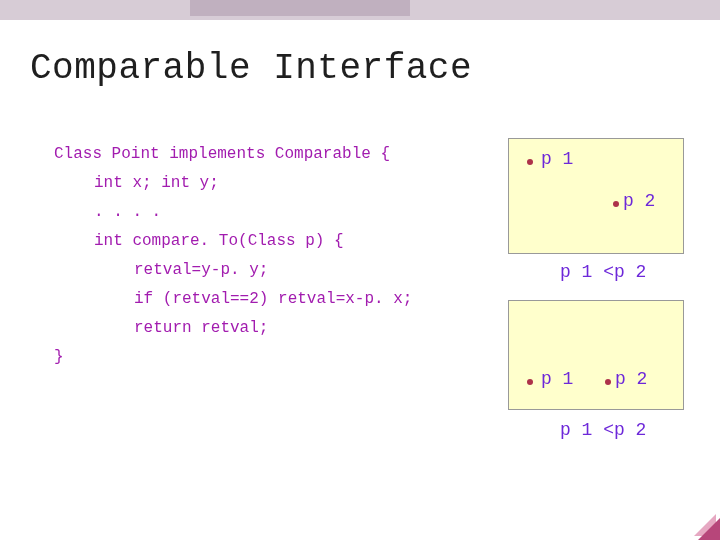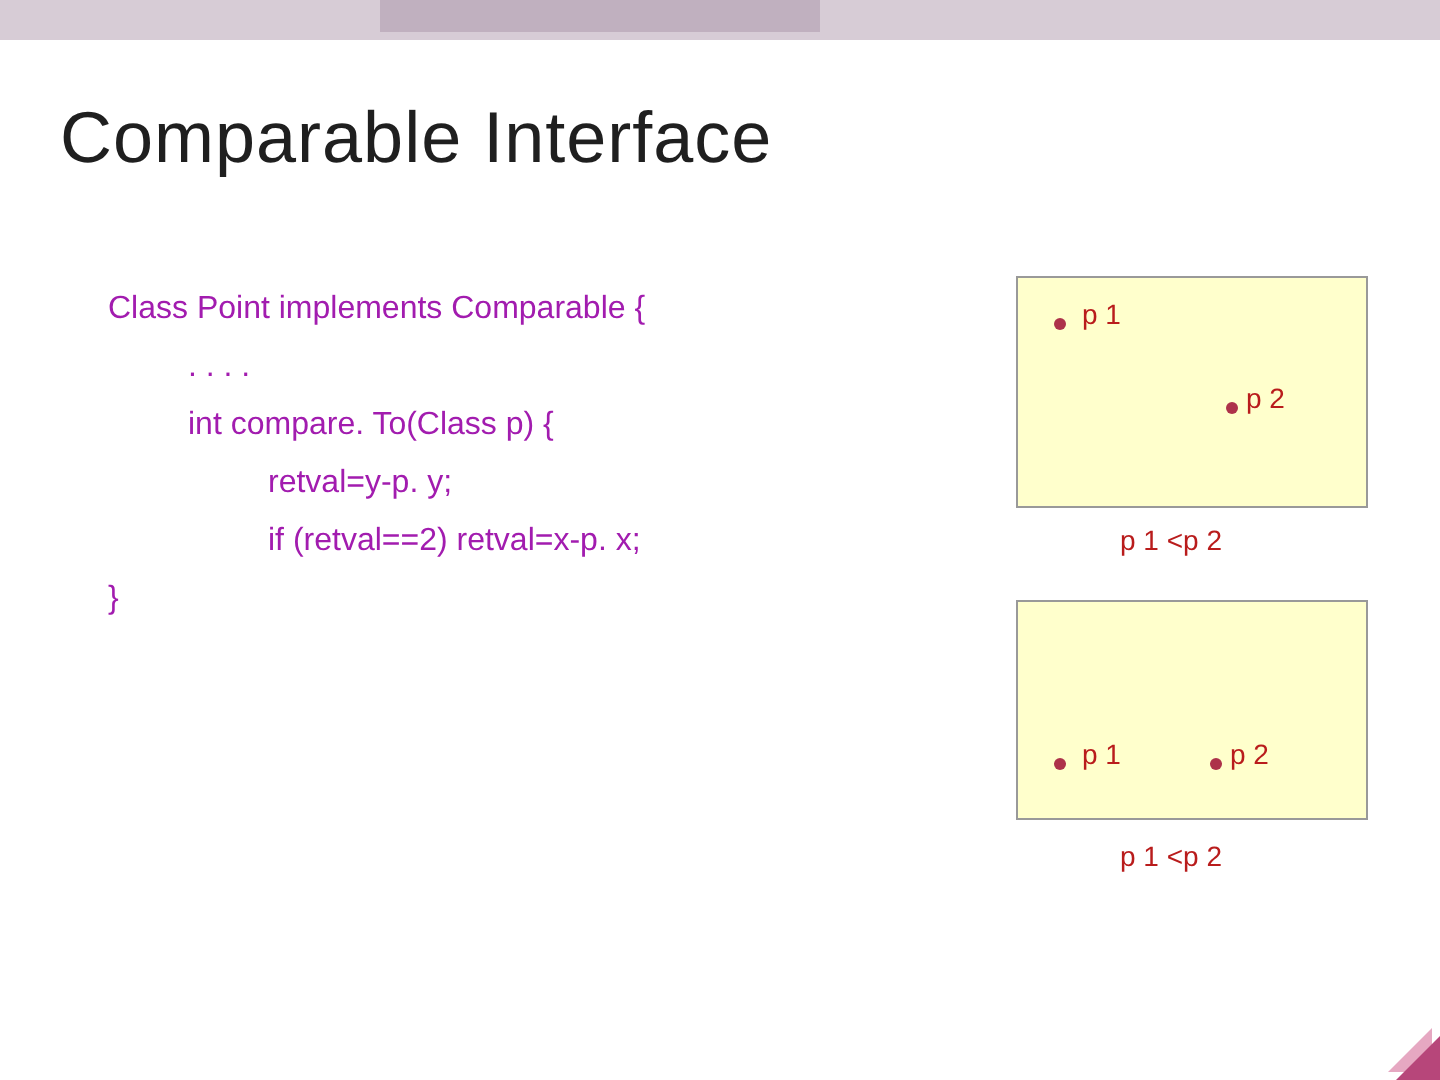--- a/index.html
+++ b/index.html
@@ -1,48 +1,50 @@
 <!DOCTYPE html>
 <html><head>
 <meta charset="utf-8">
 <style>
   * { margin: 0; padding: 0; box-sizing: border-box; }
   html, body { width: 720px; height: 540px; font-family: Verdana, Geneva, sans-serif; background: #fff; overflow: hidden; }
-  .slide { position: relative; width: 720px; height: 540px; }
+  .slide { position: relative; width: 720px; height: 540px; font-family: Liberation Mono, monospace; }
   .topbar { position: absolute; left: 0; top: 0; width: 720px; height: 20px; background: #d7ccd6; }
   .topbar-inner { position: absolute; left: 190px; top: 0; width: 220px; height: 16px; background: #c0b0bf; }
   .title { position: absolute; left: 30px; top: 48px; font-size: 36px; color: #1f1f1f; letter-spacing: 0.5px; }
   .code { position: absolute; left: 54px; top: 140px; font-size: 16px; line-height: 29px; color: #a21caf; }
   .indent1 { padding-left: 40px; }
   .indent2 { padding-left: 80px; }
   .box { position: absolute; background: #ffffcc; border: 1px solid #999; }
   .box1 { left: 508px; top: 138px; width: 176px; height: 116px; }
   .box2 { left: 508px; top: 300px; width: 176px; height: 110px; }
   .point-dot { position: absolute; width: 6px; height: 6px; background: #ad324a; border-radius: 50%; }
-  .lbl { position: absolute; font-size: 14px; color: #b91c1c; text-align: right; }
+  .lbl { position: absolute; font-size: 18px; color: #6d28d9; text-align: right; }
   .pink-corner { position: absolute; right: 0; bottom: 0; width: 24px; height: 24px; }
   .pink-corner::after { content: ""; position: absolute; right: 0; bottom: 0; width: 0; height: 0; border-left: 22px solid transparent; border-bottom: 22px solid #b7467a; }
   .pink-corner::before { content: ""; position: absolute; right: 0; bottom: 0; width: 0; height: 0; border-left: 22px solid transparent; border-bottom: 22px solid #e6a8c2; transform: translate(-4px, -4px); }
 </style>
 </head>
 <body>
 
 <div class="slide">
   <div class="topbar">
     <div class="topbar-inner"></div>
   </div>
 
   <div class="title">Comparable Interface</div>
 
   <div class="code">
     <div>Class Point implements Comparable {</div>
+    <div class="indent1">int x; int y;</div>
     <div class="indent1">. . . .</div>
     <div class="indent1">int compare. To(Class p) {</div>
     <div class="indent2">retval=y-p. y;</div>
     <div class="indent2">if (retval==2) retval=x-p. x;</div>
+    <div class="indent2">return retval;</div>
     <div>}</div>
   </div>
 
   <div class="box box1">
     <div class="point-dot" style="left:18px; top:20px;"></div>
     <div class="lbl" style="left:32px; top:10px;">p 1</div>
     <div class="point-dot" style="left:104px; top:62px;"></div>
     <div class="lbl" style="left:114px; top:52px;">p 2</div>
   </div>
   <div class="lbl" style="left:560px; top:262px;">p 1 &lt;p 2</div>

